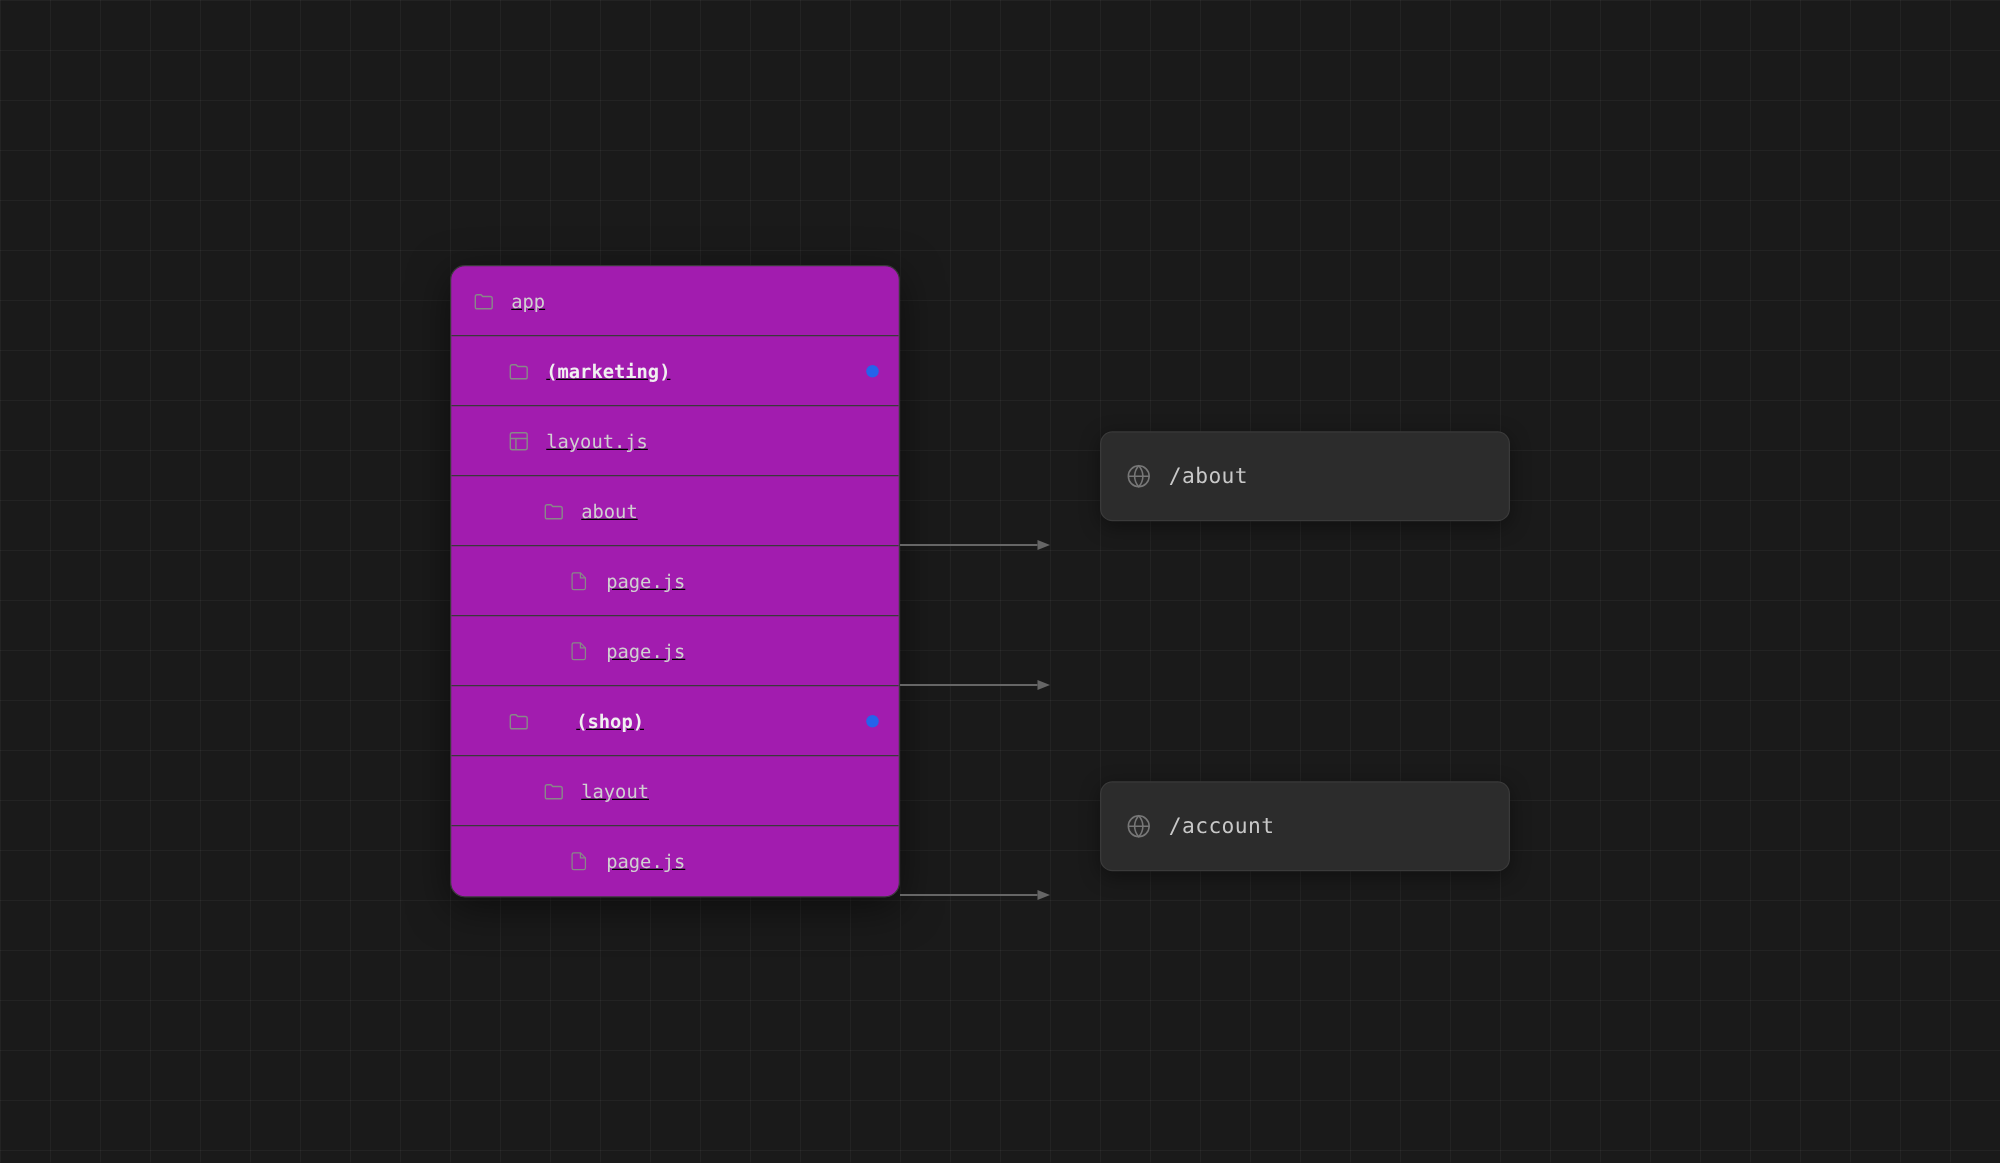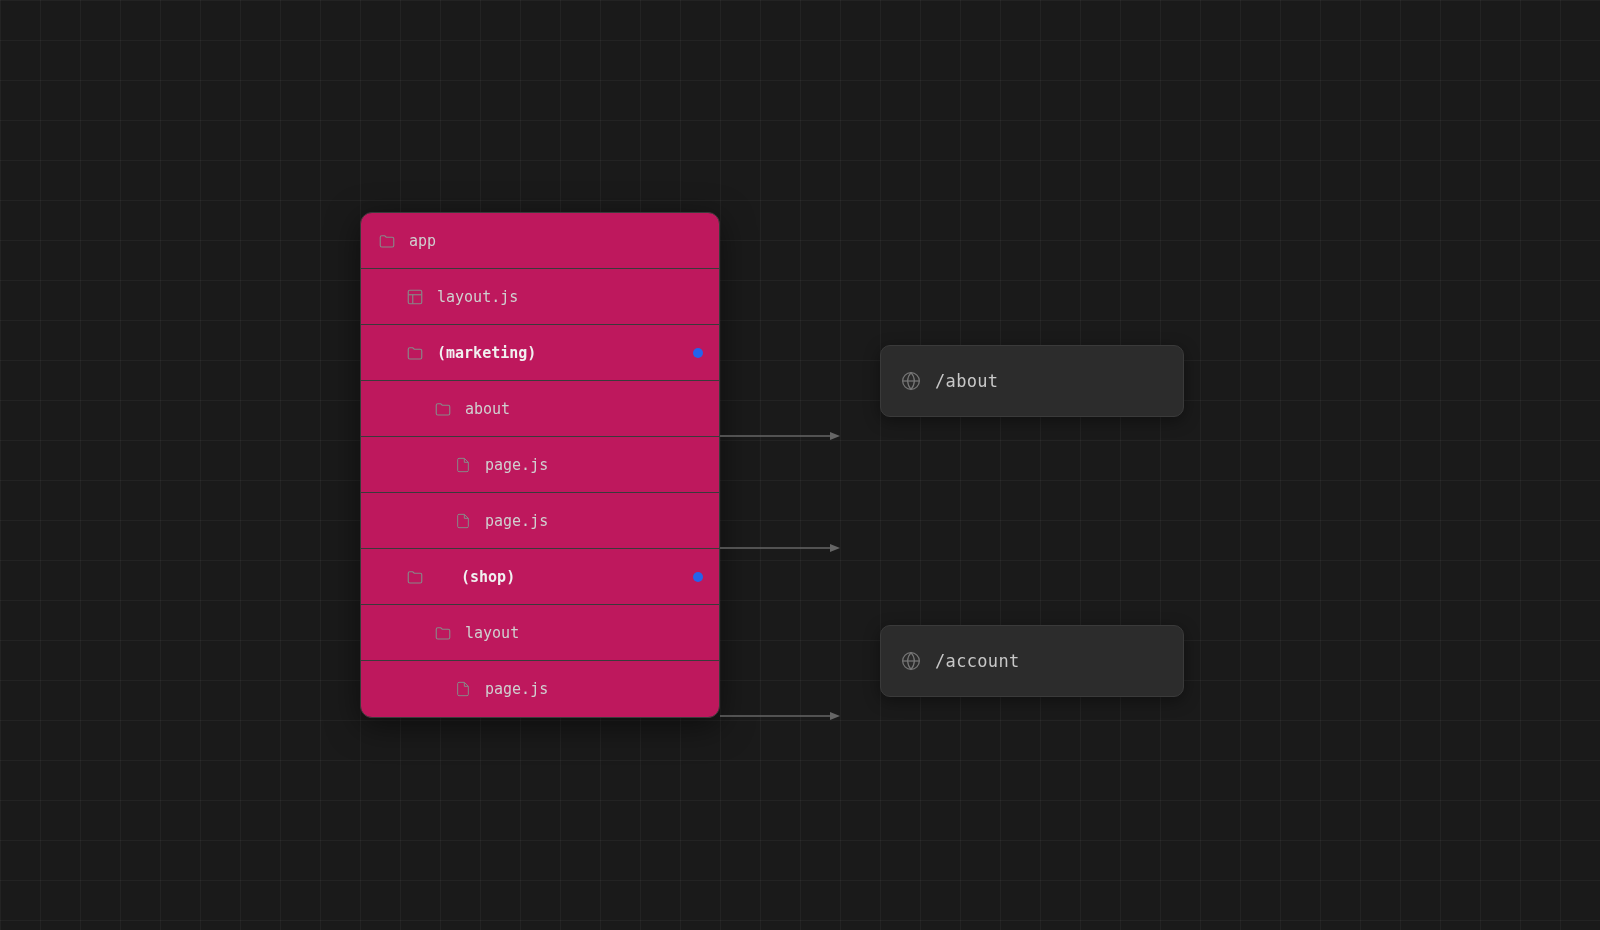--- a/index.html
+++ b/index.html
@@ -22,25 +22,26 @@
     .scene {
       display: flex;
       align-items: center;
       gap: 0;
       position: relative;
     }
 
     
     .file-tree {
       width: 360px;
-      background: #be185d;
+      background: #a21caf;
       border: 1px solid #3a3a3a;
       border-radius: 12px;
       overflow: hidden;
       box-shadow: 0 8px 32px rgba(0,0,0,0.5);
+      text-decoration: underline;
     }
 
     .tree-item {
       display: flex;
       align-items: center;
       padding: 0 16px;
       height: 56px;
       border-bottom: 1px solid #3a3a3a;
       position: relative;
       cursor: pointer;
@@ -77,21 +78,21 @@
       height: 10px;
       background: #2563eb;
       border-radius: 50%;
       position: absolute;
       right: 16px;
       top: 50%;
       transform: translateY(-50%);
     }
 
     .route-box {
-      width: 304px;
+      width: 328px;
       height: 72px;
       background: #2c2c2c;
       border: 1px solid #3a3a3a;
       border-radius: 10px;
       display: flex;
       align-items: center;
       padding: 0 20px;
       gap: 14px;
       box-shadow: 0 4px 16px rgba(0,0,0,0.4);
     }
@@ -150,37 +151,37 @@
       <span class="icon">
         <svg class="folder-svg" viewBox="0 0 24 24">
           <path d="M3 7a2 2 0 012-2h4l2 2h8a2 2 0 012 2v9a2 2 0 01-2 2H5a2 2 0 01-2-2V7z"></path>
         </svg>
       </span>
       <span class="label">app</span>
     </div>
 
     <div class="tree-item indent-1">
       <span class="icon">
+        <svg class="folder-svg" viewBox="0 0 24 24">
+          <path d="M3 7a2 2 0 012-2h4l2 2h8a2 2 0 012 2v9a2 2 0 01-2 2H5a2 2 0 01-2-2V7z"></path>
+        </svg>
+      </span>
+      <span class="label" style="font-weight:700;color:#f0f0f0;">(marketing)</span>
+      <span class="blue-dot"></span>
+    </div>
+
+    <div class="tree-item indent-1">
+      <span class="icon">
         <svg class="layout-svg" viewBox="0 0 24 24">
           <rect x="3" y="3" width="18" height="18" rx="2"></rect>
           <line x1="3" y1="9" x2="21" y2="9"></line>
           <line x1="9" y1="9" x2="9" y2="21"></line>
         </svg>
       </span>
       <span class="label">layout.js</span>
-    </div>
-
-    <div class="tree-item indent-1">
-      <span class="icon">
-        <svg class="folder-svg" viewBox="0 0 24 24">
-          <path d="M3 7a2 2 0 012-2h4l2 2h8a2 2 0 012 2v9a2 2 0 01-2 2H5a2 2 0 01-2-2V7z"></path>
-        </svg>
-      </span>
-      <span class="label" style="font-weight:700;color:#f0f0f0;">(marketing)</span>
-      <span class="blue-dot"></span>
     </div>
 
     <div class="tree-item indent-2">
       <span class="icon">
         <svg class="folder-svg" viewBox="0 0 24 24">
           <path d="M3 7a2 2 0 012-2h4l2 2h8a2 2 0 012 2v9a2 2 0 01-2 2H5a2 2 0 01-2-2V7z"></path>
         </svg>
       </span>
       <span class="label">about</span>
     </div>

